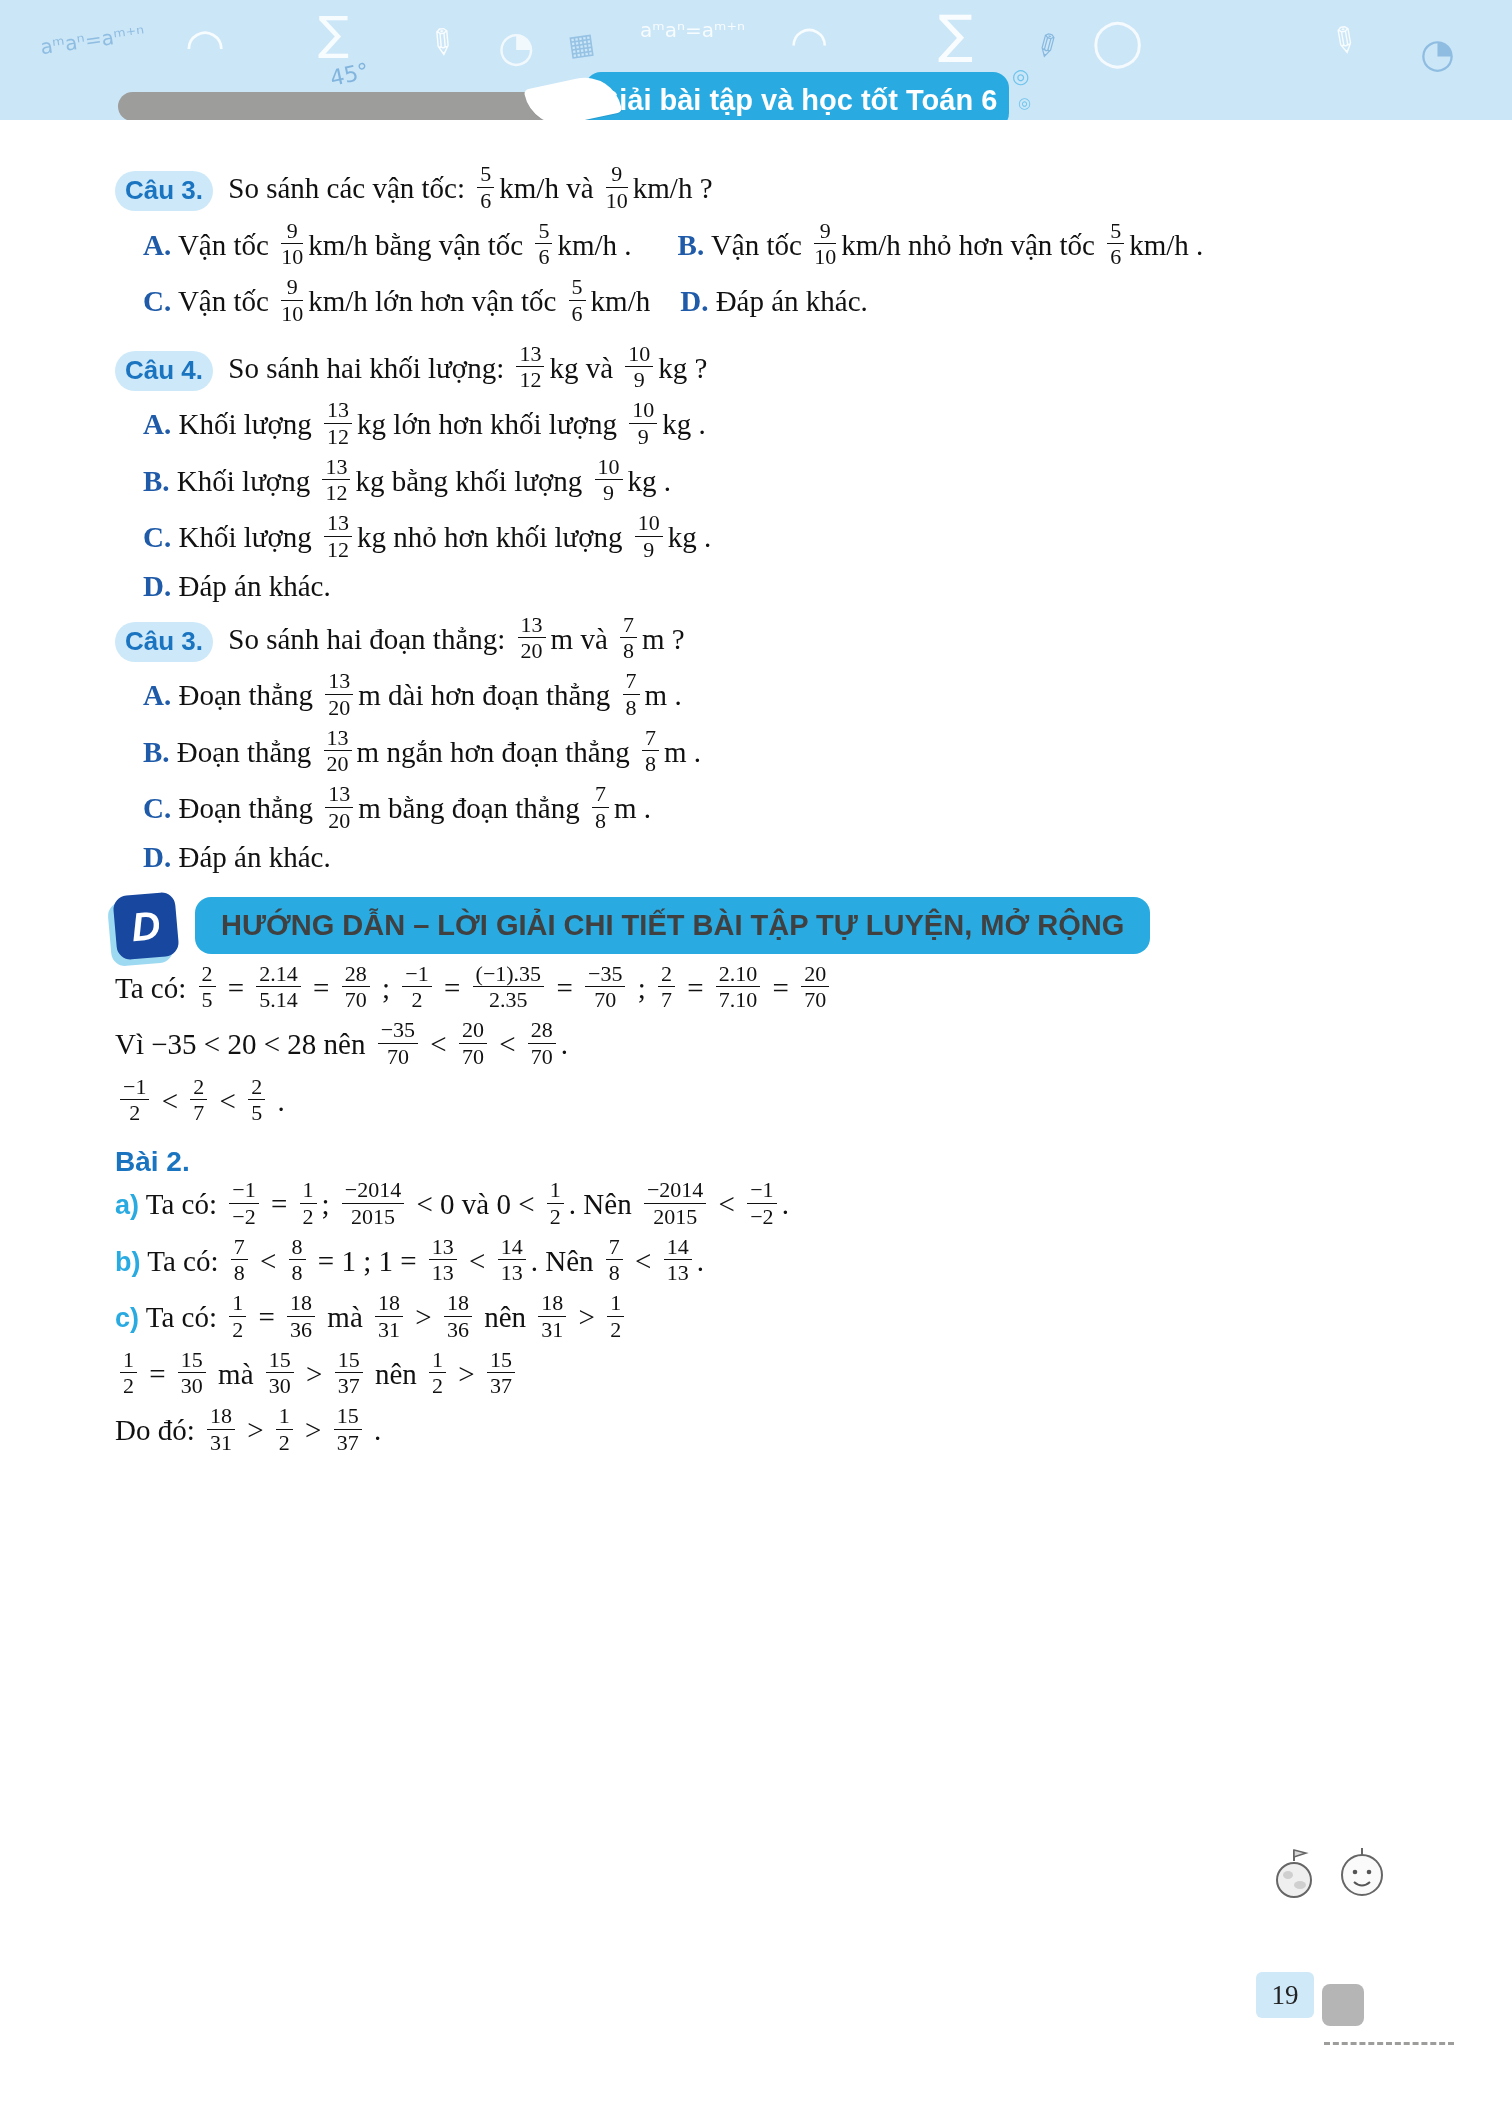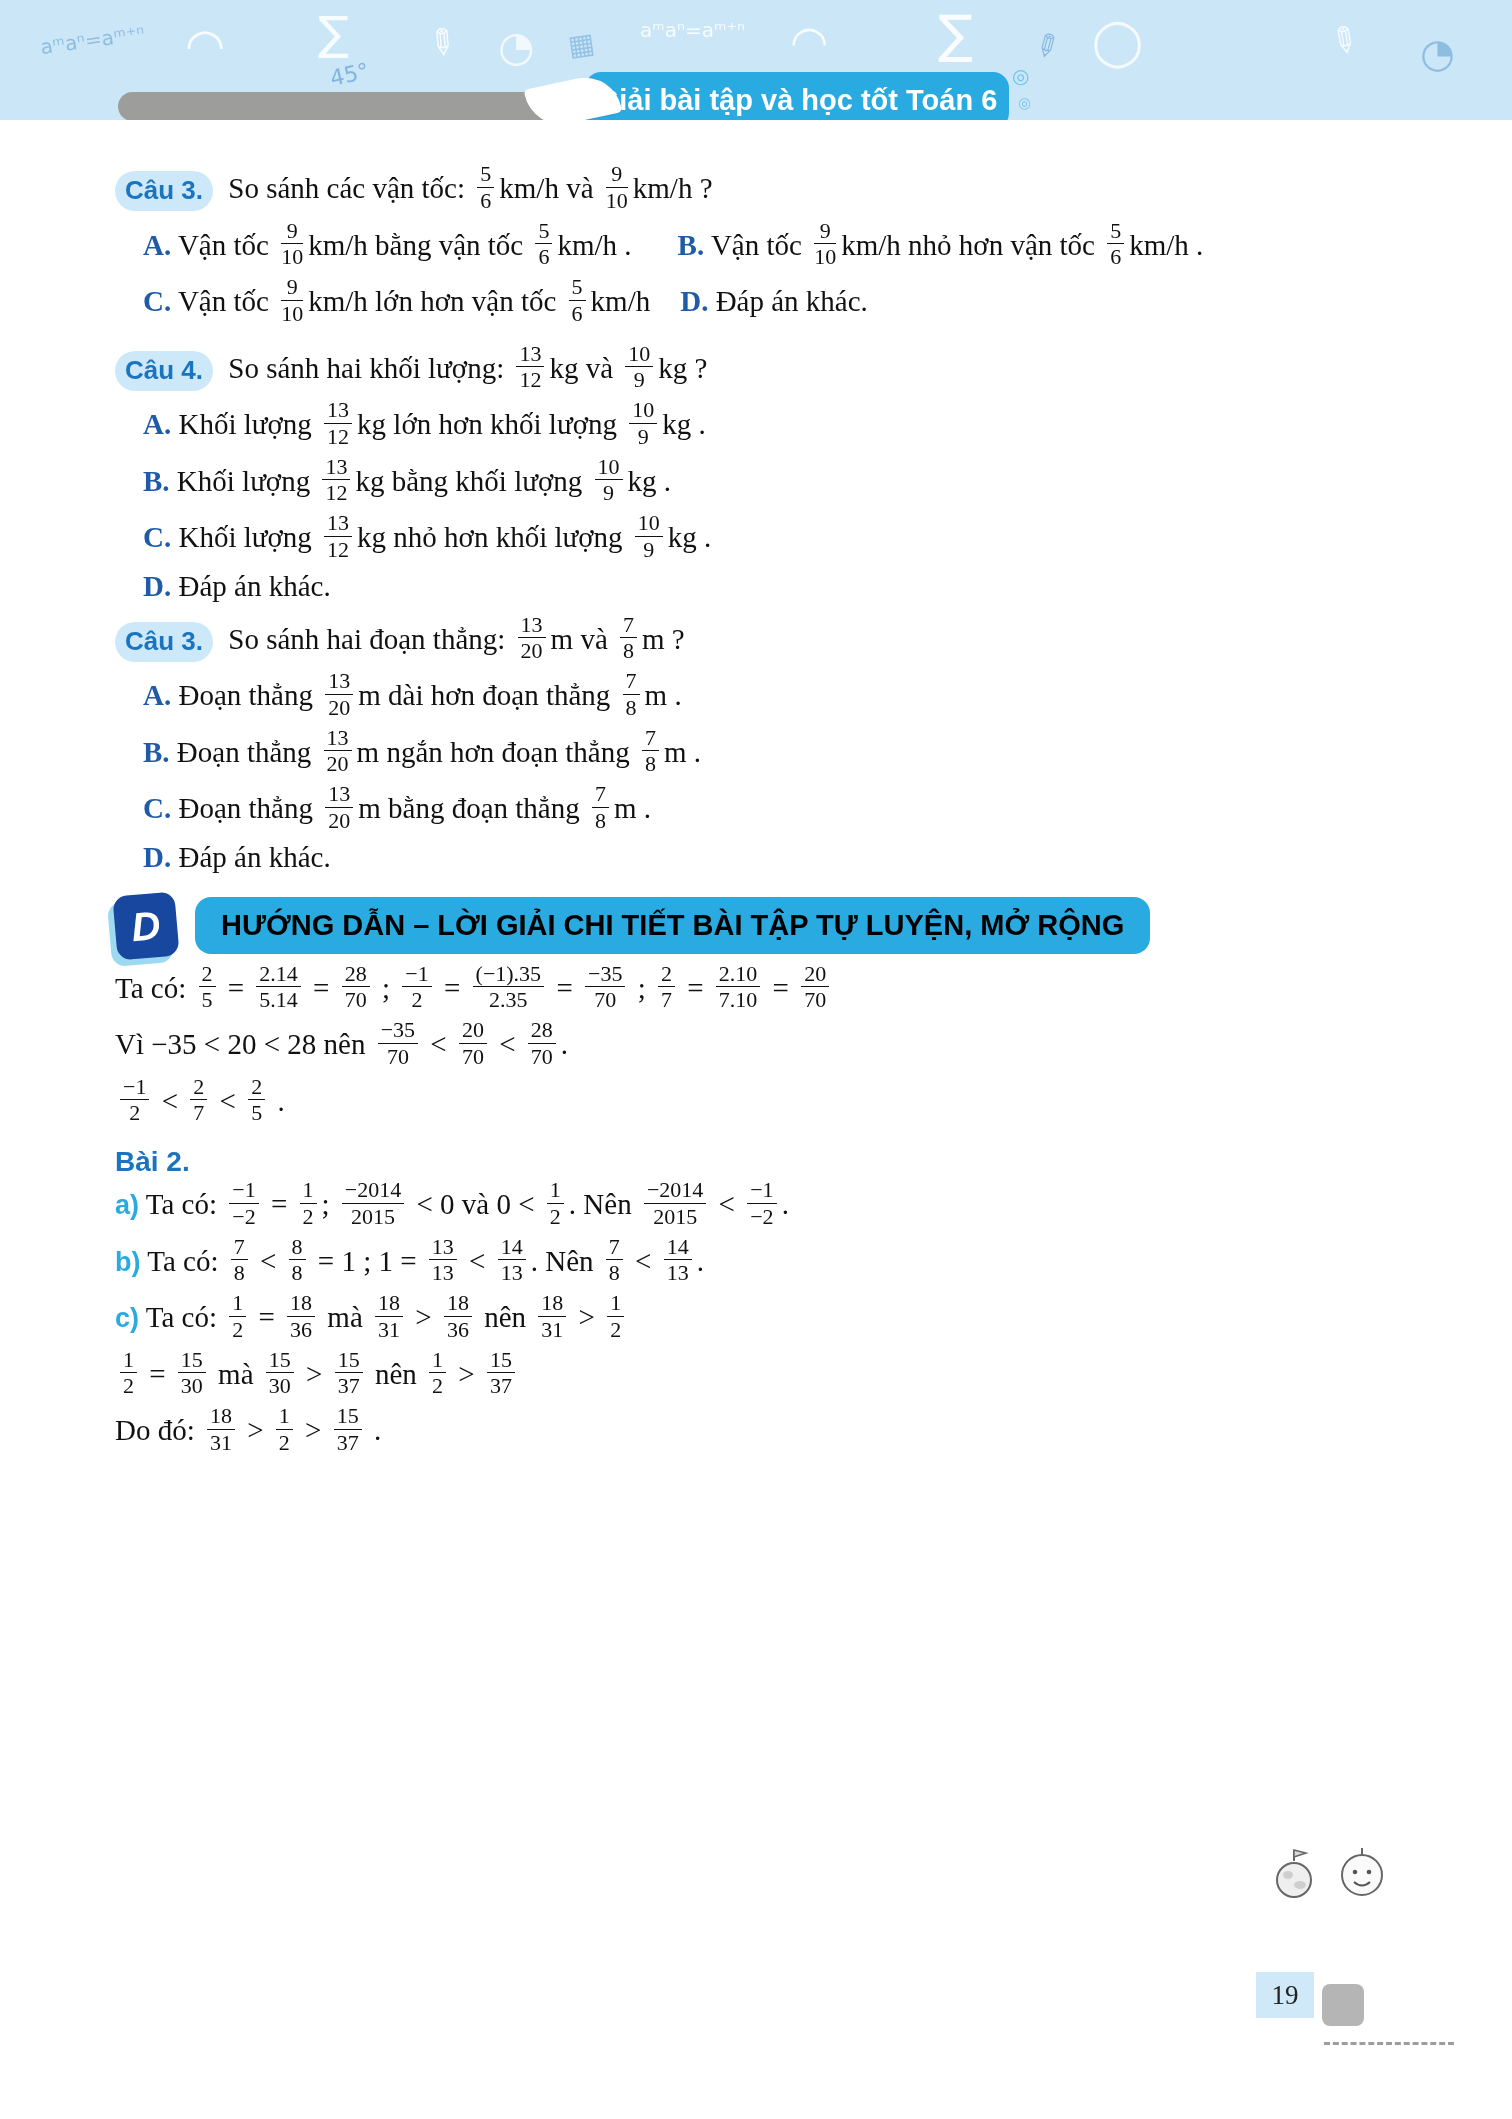--- a/index.html
+++ b/index.html
@@ -45,30 +45,30 @@
   .frac .den { display:block; font-size:22px; line-height:1.08; padding-top:1px; }
 
   
   .banner-row { display:flex; align-items:center; margin:20px 0 6px; }
   .d-icon { width:62px; height:64px; background:#17479e; border-radius:14px;
             transform:rotate(-5deg); flex:none;
             display:flex; align-items:center; justify-content:center;
             box-shadow:-6px 6px 0 rgba(41,171,226,0.45); }
   .d-icon span { color:#fff; font-family:"Liberation Sans",sans-serif;
                  font-weight:bold; font-style:italic; font-size:40px; }
-  .banner-bar { margin-left:18px; background:#29abe2; color:#000000;
+  .banner-bar { margin-left:18px; background:#29abe2; color:#404040;
                 font-family:"Liberation Sans",sans-serif; font-weight:bold; font-size:29px;
                 padding:12px 26px; border-radius:16px; }
   h2.tu-luan { font-family:"Liberation Sans",sans-serif; font-weight:bold; font-size:30px;
                color:#1a74c0; margin:18px 0 2px; }
 
   
   .faces { position:absolute; top:1845px; right:122px; display:flex; gap:16px; align-items:flex-end; }
   .pagebox { position:absolute; top:1972px; right:198px; width:58px; height:46px;
-             background:#cfe9f9; border-radius:0; display:flex; align-items:center;
+             background:#cfe9f9; border-radius:6px; display:flex; align-items:center;
              justify-content:center; font-size:27px; color:#222; }
   .graysq { position:absolute; top:1984px; right:148px; width:42px; height:42px;
             background:#b5b5b5; border-radius:8px; }
   .dashes { position:absolute; top:2042px; right:58px; width:130px;
             border-top:3px dashed #9d9d9c; }
 </style>
 </head>
 <body>
 
 <header class="band">

